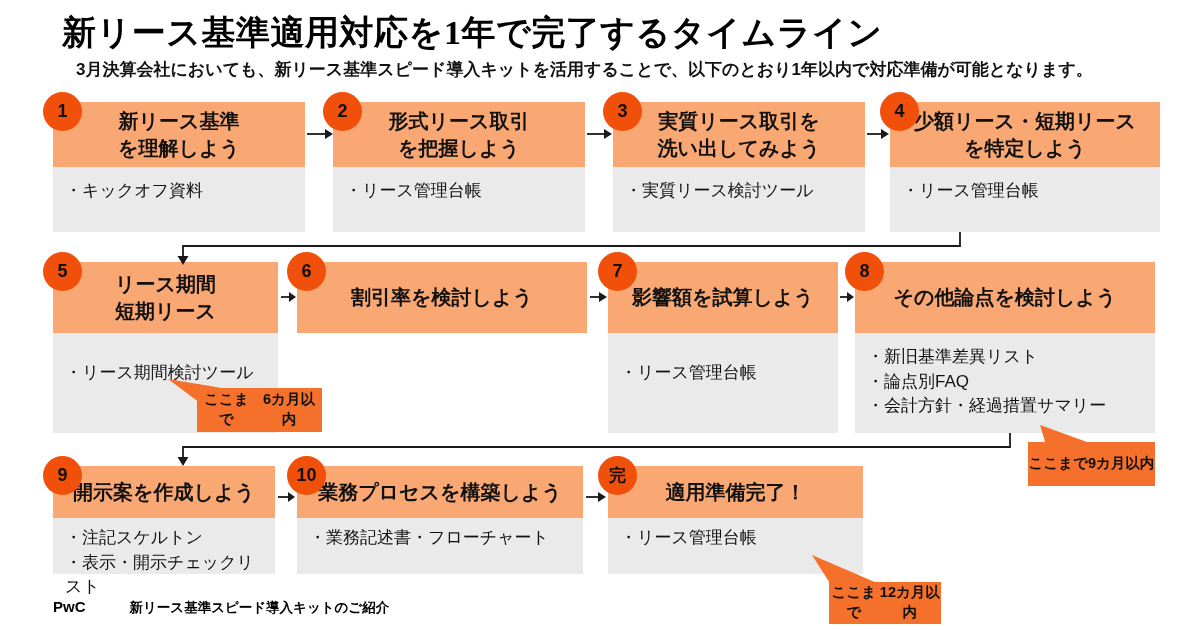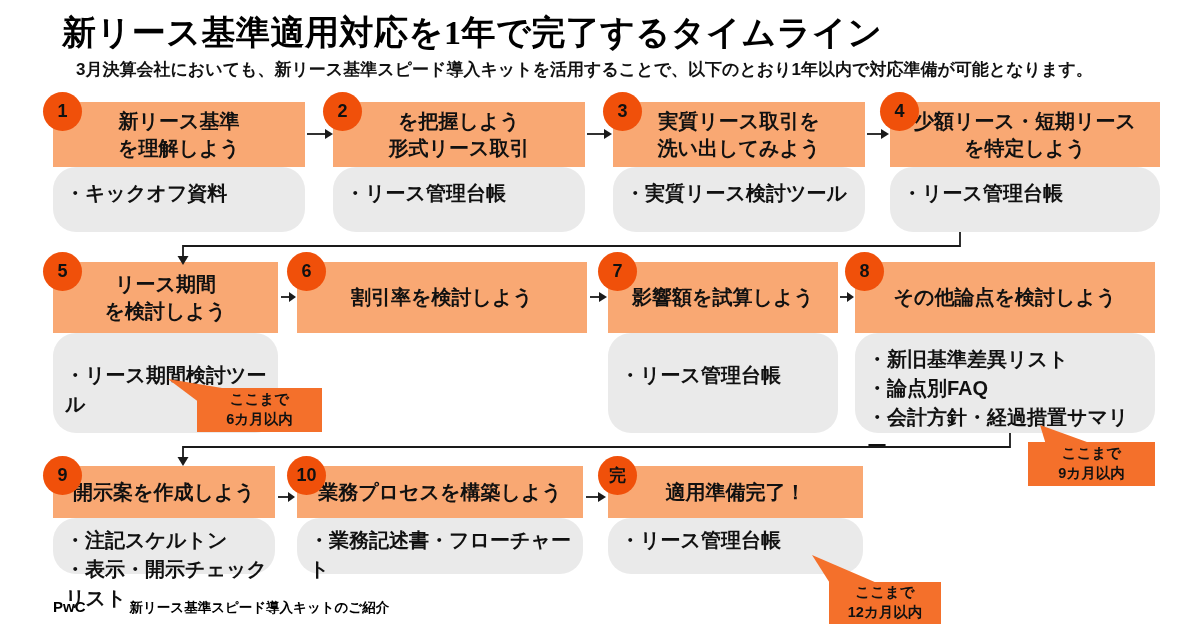--- a/index.html
+++ b/index.html
@@ -23,31 +23,31 @@
     position:absolute;left:-10px;top:-10px;width:39px;height:39px;border-radius:50%;
     background:var(--badge);display:flex;align-items:center;justify-content:center;
     font-weight:bold;font-size:18px;color:#111;z-index:4;
   }
   .hd{
     background:var(--header);display:flex;flex-direction:column;align-items:center;
     justify-content:center;text-align:center;font-weight:bold;font-size:20px;
     line-height:1.35;color:#111;box-sizing:border-box;
   }
   .bd{
-    background:var(--body);font-weight:bold;font-size:20px;line-height:1.45;
-    color:#111;box-sizing:border-box;padding:12px 8px 0 12px;border-radius:23px;
+    background:var(--body);font-weight:normal;font-size:17px;line-height:1.45;
+    color:#111;box-sizing:border-box;padding:12px 8px 0 12px;
   }
   .r1 .hd{height:65px}  .r1 .bd{height:65px}
   .r2 .hd{height:71px}  .r2 .bd{height:100px}
   .r3 .hd{height:52px}  .r3 .bd{height:56px}
   .r2 .bd.pad-tall{padding-top:28px}
   .r3 .bd{padding-top:8px}
   .callout{
     position:absolute;background:var(--callout);z-index:6;
-    display:flex;flex-direction:column;align-items:center;justify-content:center;
+    display:flex;flex-direction:row;align-items:center;justify-content:center;
     text-align:center;font-weight:bold;font-size:14.5px;line-height:1.35;color:#111;
   }
   .overlay{position:absolute;inset:0;z-index:5;pointer-events:none;}
   .cline{stroke:var(--line);stroke-width:1.8;fill:none;}
   .chead{fill:var(--line);stroke:none;}
   .tail{fill:var(--callout);stroke:none;}
   .footer{position:absolute;left:53px;top:598px;display:flex;align-items:baseline;}
   .pwc{font-weight:bold;font-size:15px;color:#000;}
   .ft{font-weight:bold;font-size:13.5px;color:#000;margin-left:44px;}
 </style>
@@ -124,22 +124,22 @@
       <span>を理解しよう</span>
     </div>
     <div class="bd">
       <div>・キックオフ資料</div>
     </div>
   </div>
 
   <div class="step r1" style="left:333px;top:102px;width:252px">
     <div class="badge">2</div>
     <div class="hd">
+      <span>形式リース取引</span>
       <span>を把握しよう</span>
-      <span>形式リース取引</span>
     </div>
     <div class="bd">
       <div>・リース管理台帳</div>
     </div>
   </div>
 
   <div class="step r1" style="left:613px;top:102px;width:252px">
     <div class="badge">3</div>
     <div class="hd">
       <span>実質リース取引を</span>
@@ -158,21 +158,21 @@
     </div>
     <div class="bd">
       <div>・リース管理台帳</div>
     </div>
   </div>
 
   <div class="step r2" style="left:53px;top:262px;width:225px">
     <div class="badge">5</div>
     <div class="hd">
       <span>リース期間</span>
-      <span>を検討しよう</span>
+      <span>短期リース</span>
     </div>
     <div class="bd pad-tall">
       <div>・リース期間検討ツール</div>
     </div>
   </div>
 
   <div class="step r2" style="left:297px;top:262px;width:290px">
     <div class="badge">6</div>
     <div class="hd">
       <span>割引率を検討しよう</span>

